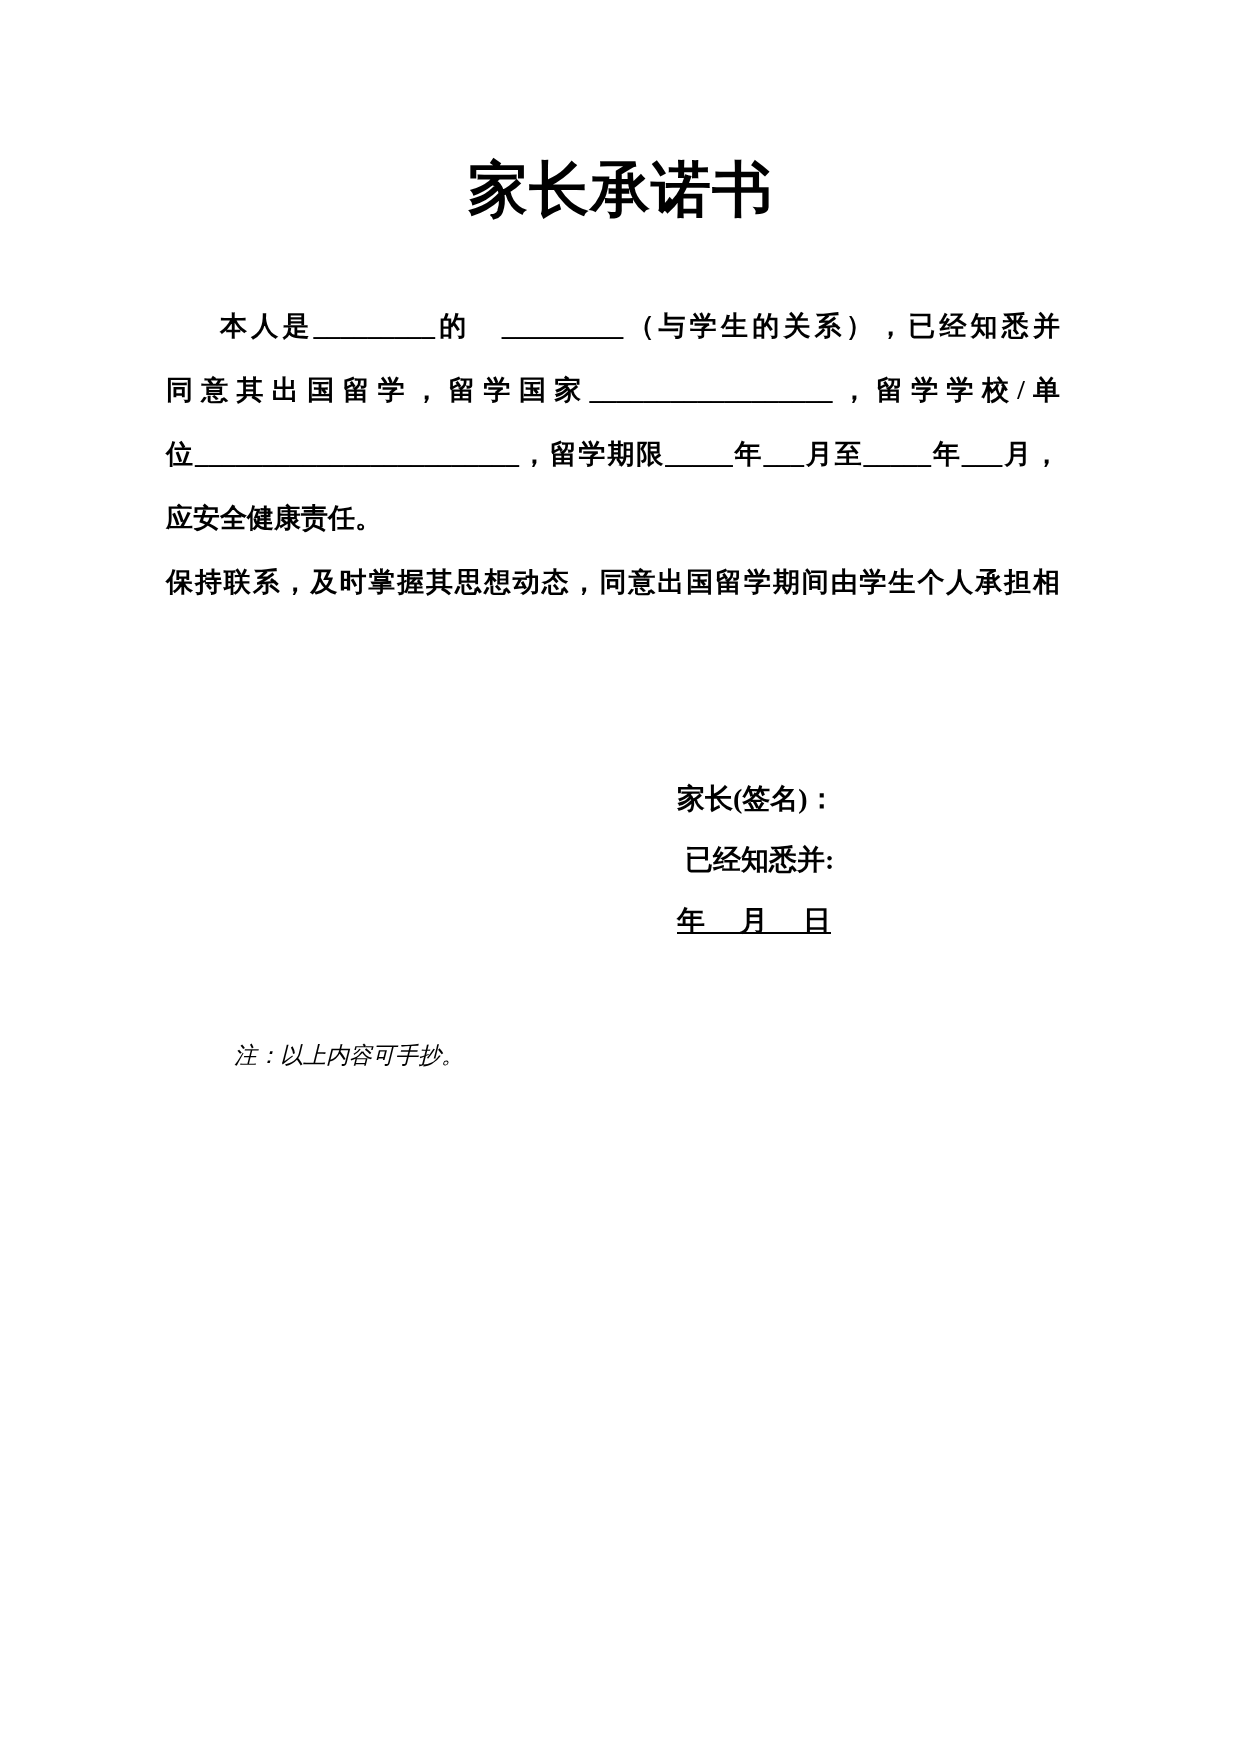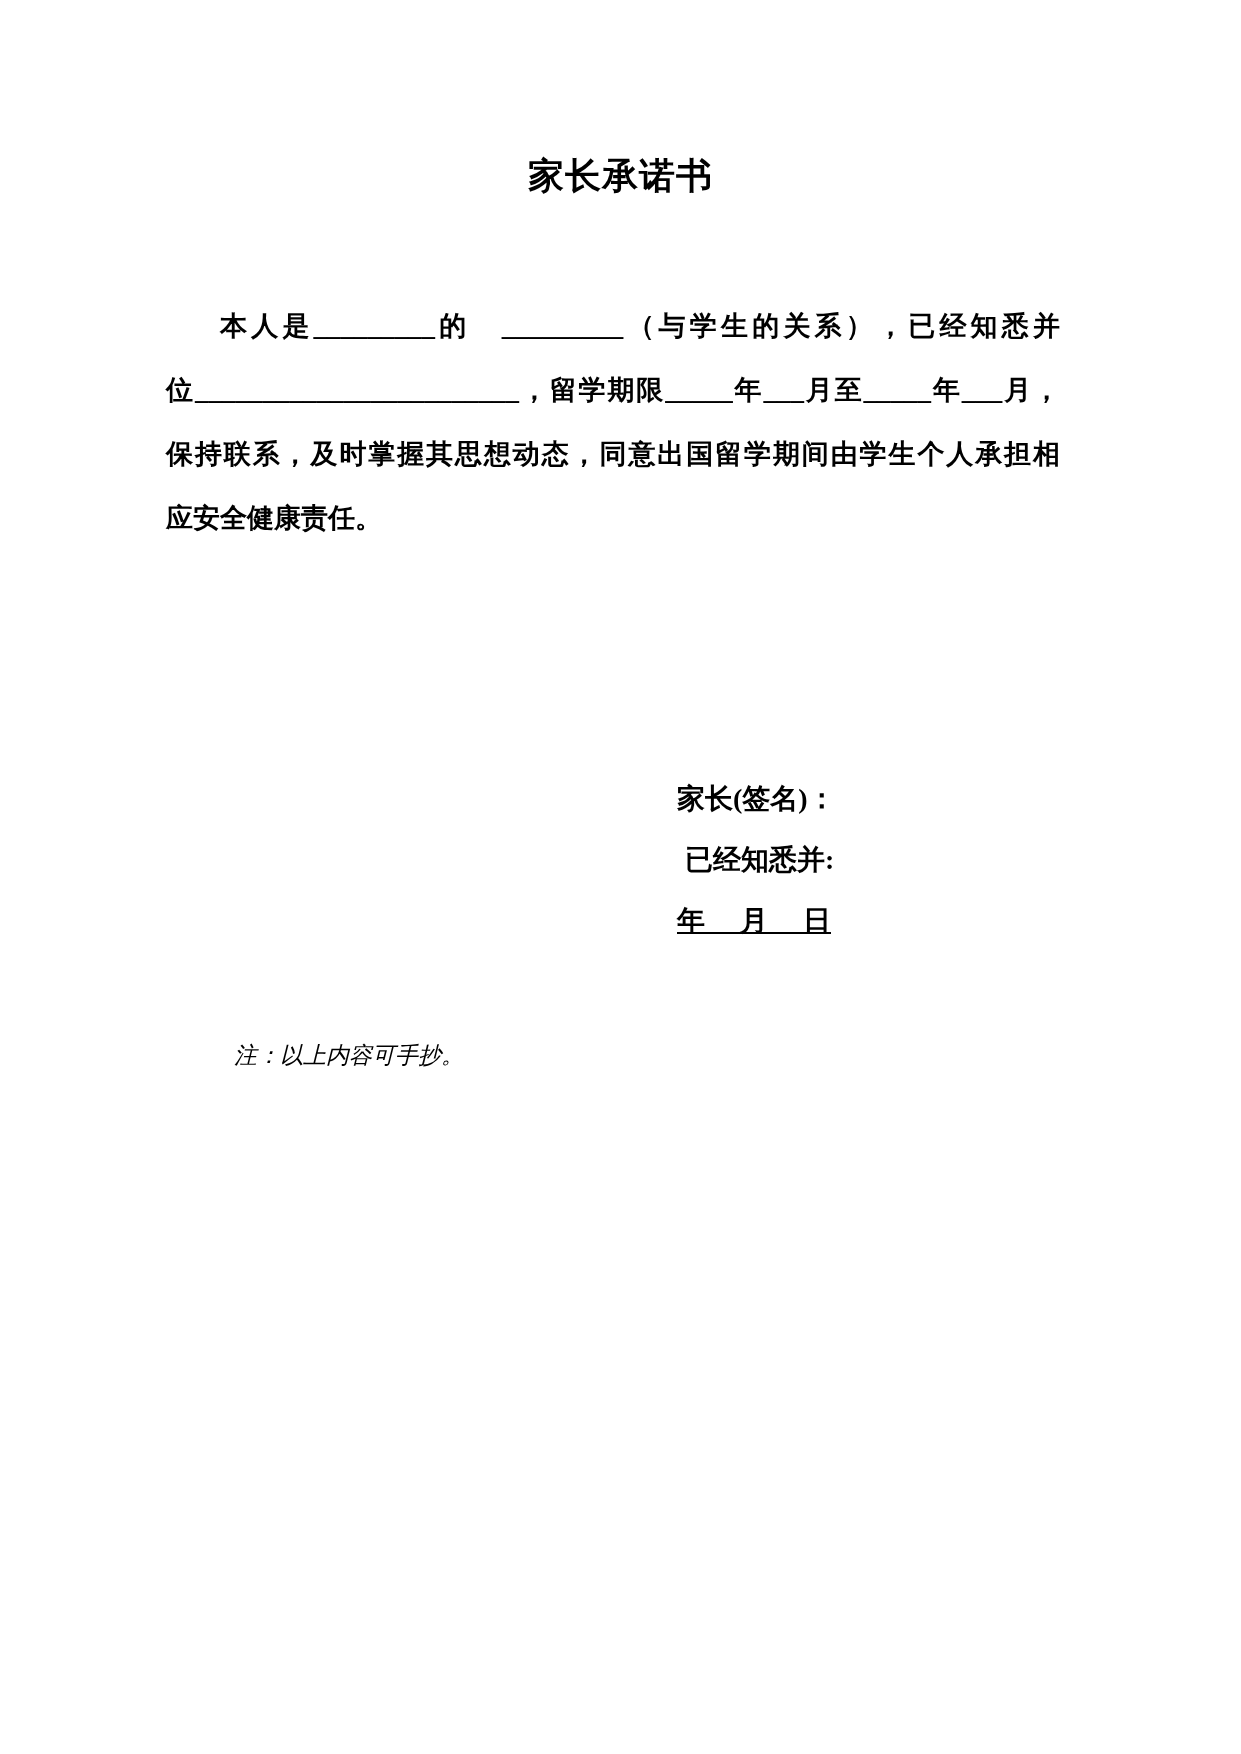--- a/index.html
+++ b/index.html
@@ -19,21 +19,21 @@
     inset: 0;
     background: #ffffff;
     overflow: hidden;
   }
   .doc-title {
     position: absolute;
     top: 156px;
     left: 0;
     width: 100%;
     text-align: center;
-    font-size: 36px;
+    font-size: 60px;
     font-weight: bold;
     line-height: 1.15;
     letter-spacing: 1px;
     white-space: nowrap;
   }
   .paragraph {
     position: absolute;
     top: 294px;
     left: 166px;
     width: 894px;
@@ -83,23 +83,24 @@
 </style>
 </head>
 <body>
 
 <div class="page">
 
   <div class="doc-title">家长承诺书</div>
 
   <div class="paragraph">
     <div class="para-line first">本人是_________的　_________（与学生的关系），已经知悉并</div>
+    <div class="para-line">同意其出国留学，留学国家__________________，留学学校/单</div>
     <div class="para-line">位________________________，留学期限_____年___月至_____年___月，</div>
+    <div class="para-line last">应安全健康责任。</div>
     <div class="para-line">保持联系，及时掌握其思想动态，同意出国留学期间由学生个人承担相</div>
-    <div class="para-line last">应安全健康责任。</div>
   </div>
 
   <div class="signature-block">
     <div class="sig-line sign">家长(签名)：</div>
     <div class="sig-line contact">已经知悉并:</div>
     <div class="sig-line date">年　 月　 日</div>
   </div>
 
   <div class="footnote">注：以上内容可手抄。</div>
 

